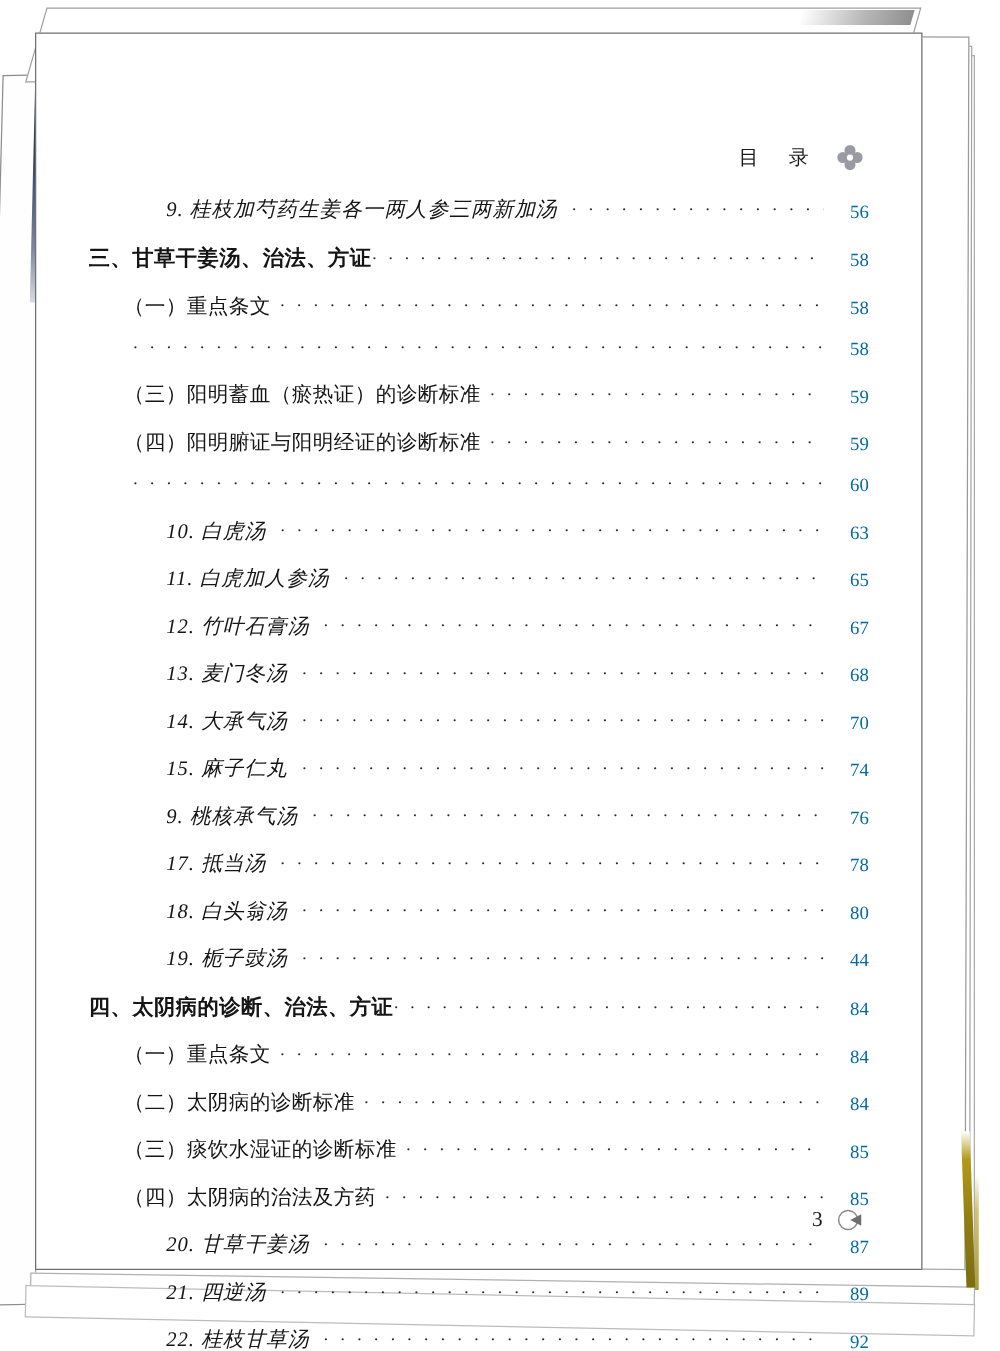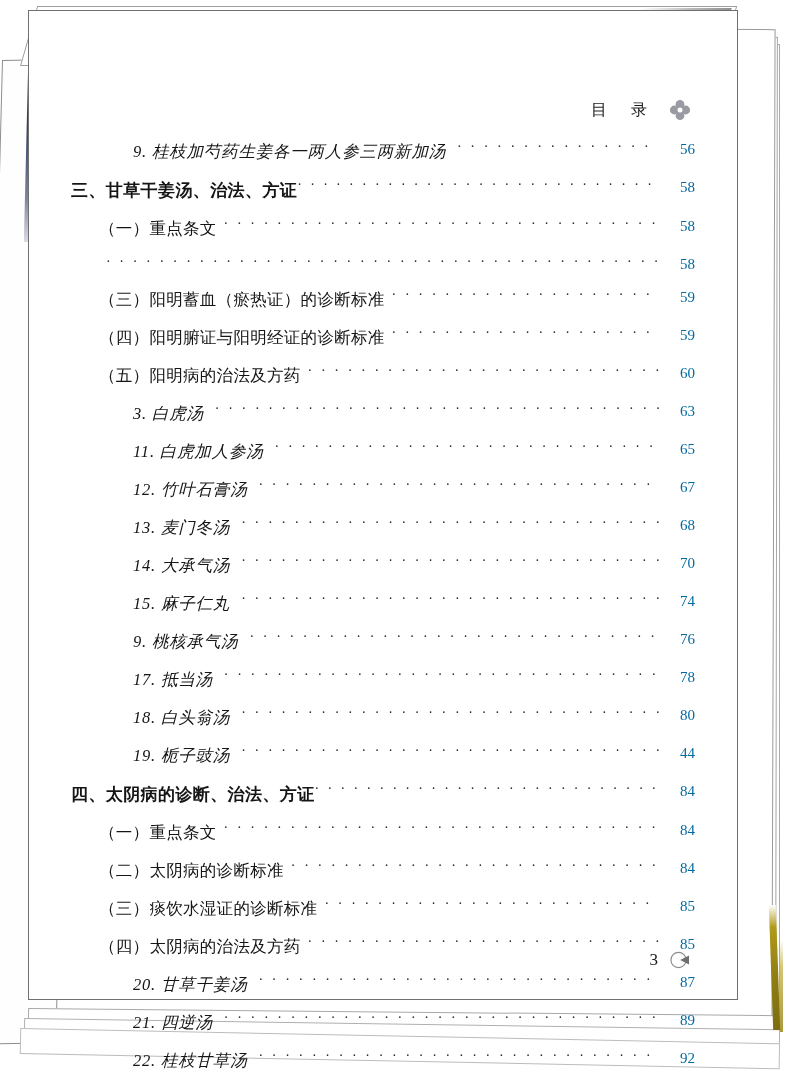--- a/index.html
+++ b/index.html
@@ -89,21 +89,21 @@
     position: absolute;
     right: 17px; top: 940px;
     width: 3px; height: 92px;
     background: linear-gradient(to bottom, #ffffff 0%, #cdbb5a 30%, #9a8718 100%);
     opacity: .85;
   }
 
   
   .page {
     position: absolute;
-    left: 28px; top: 10px;
+    left: 28px; top: 26px;
     width: 710px; height: 990px;
     background: #ffffff;
     border: 1px solid #6f6f6f;
     z-index: 5;
   }
   .page-inner { position: relative; width: 100%; height: 100%; }
 
   
   .running-head {
     position: absolute;
@@ -119,21 +119,21 @@
   }
   .flower-icon { width: 22px; height: 22px; display: block; }
 
   
   .toc {
     position: absolute;
     left: 42px; right: 42px; top: 130px;
   }
   .toc-row {
     display: flex;
-    align-items: flex-start;
+    align-items: flex-end;
     width: 100%;
     color: #151515;
   }
   .toc-label { white-space: nowrap; flex: 0 0 auto; }
   .leader {
     flex: 1 1 auto;
     overflow: hidden;
     white-space: nowrap;
     margin: 0 6px 0 7px;
     color: #2a2a2a;
@@ -252,26 +252,25 @@
           <span class="toc-label">（三）阳明蓄血（瘀热证）的诊断标准</span>
           <span class="leader">· · · · · · · · · · · · · · · · · · · · · · · · · · · · · · · · · · · · · · · · · · · · · · · · · · · · · · · · · · · · · · · · · · · · · · · · · · · · · · · · · · · · · · · · · · · · · · · · · · · · · · · · · · · · · · · · · · · · · · · </span>
           <span class="pagenum">59</span>
         </div>
         <div class="toc-row lvl-h2">
           <span class="toc-label">（四）阳明腑证与阳明经证的诊断标准</span>
           <span class="leader">· · · · · · · · · · · · · · · · · · · · · · · · · · · · · · · · · · · · · · · · · · · · · · · · · · · · · · · · · · · · · · · · · · · · · · · · · · · · · · · · · · · · · · · · · · · · · · · · · · · · · · · · · · · · · · · · · · · · · · · </span>
           <span class="pagenum">59</span>
         </div>
         <div class="toc-row lvl-h2">
-          <span class="toc-label">（五）阳明病的治法及方药</span>
           <span class="leader">· · · · · · · · · · · · · · · · · · · · · · · · · · · · · · · · · · · · · · · · · · · · · · · · · · · · · · · · · · · · · · · · · · · · · · · · · · · · · · · · · · · · · · · · · · · · · · · · · · · · · · · · · · · · · · · · · · · · · · · </span>
           <span class="pagenum">60</span>
         </div>
         <div class="toc-row lvl-item">
-          <span class="toc-label">3. 白虎汤</span>
+          <span class="toc-label">10. 白虎汤</span>
           <span class="leader">· · · · · · · · · · · · · · · · · · · · · · · · · · · · · · · · · · · · · · · · · · · · · · · · · · · · · · · · · · · · · · · · · · · · · · · · · · · · · · · · · · · · · · · · · · · · · · · · · · · · · · · · · · · · · · · · · · · · · · · </span>
           <span class="pagenum">63</span>
         </div>
         <div class="toc-row lvl-item">
           <span class="toc-label">11. 白虎加人参汤</span>
           <span class="leader">· · · · · · · · · · · · · · · · · · · · · · · · · · · · · · · · · · · · · · · · · · · · · · · · · · · · · · · · · · · · · · · · · · · · · · · · · · · · · · · · · · · · · · · · · · · · · · · · · · · · · · · · · · · · · · · · · · · · · · · </span>
           <span class="pagenum">65</span>
         </div>
         <div class="toc-row lvl-item">
           <span class="toc-label">12. 竹叶石膏汤</span>

